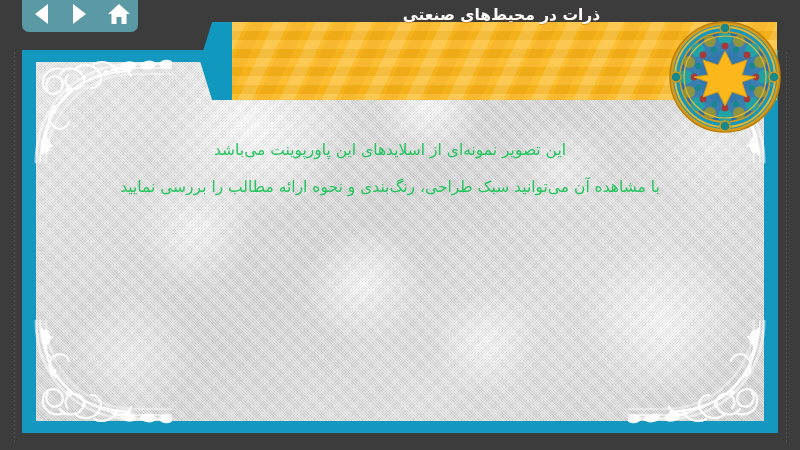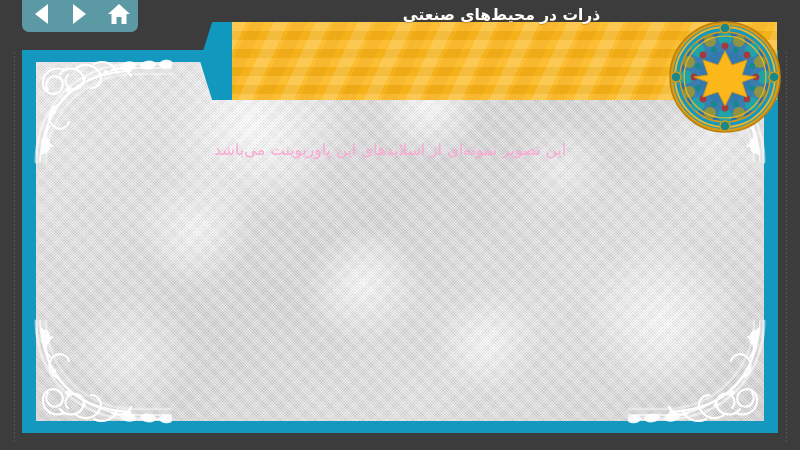--- a/index.html
+++ b/index.html
@@ -161,21 +161,21 @@
   
   #body-text {
     position: absolute;
     left: 60px; top: 132px;
     width: 660px;
     direction: rtl;
     text-align: center;
     z-index: 15;
   }
   #body-text .line {
-    color: #f9a8d4;
+    color: #22c55e;
     font-size: 15.5px;
     line-height: 37px;
     white-space: nowrap;
     font-family: "DejaVu Sans", "Liberation Sans", sans-serif;
   }
 </style>
 </head>
 <body>
 
 <div id="stage">
@@ -279,20 +279,21 @@
       <ellipse cx="126" cy="15" rx="8" ry="4.4" transform="rotate(-8 126 15)"></ellipse>
       <ellipse cx="144" cy="14" rx="7" ry="4.2" transform="rotate(-6 144 14)"></ellipse>
       <ellipse cx="24" cy="96" rx="4.4" ry="7.6" transform="rotate(10 24 96)"></ellipse>
       <circle cx="46" cy="40" r="2.6"></circle>
       <circle cx="62" cy="28" r="2.2"></circle>
     </g>
   </svg>
 
   <div id="body-text">
     <div class="line">این تصویر نمونه‌ای از اسلایدهای این پاورپوینت می‌باشد</div>
+    <div class="line">با مشاهده آن می‌توانید سبک طراحی، رنگ‌بندی و نحوه ارائه مطالب را بررسی نمایید</div>
   </div>
 
   <div id="pennant"></div>
 
   <div id="titleband"></div>
   <div id="title-text">ارزیابی مخاطرات تنفسی ناشی از فعالیت‌های پرتاب ذرات در محیط‌های صنعتی</div>
 
   <svg id="medallion" viewBox="0 0 114 114" xmlns="http://www.w3.org/2000/svg">
     <circle cx="57" cy="57" r="55" fill="#d99a16" stroke="#b9800f" stroke-width="1.5"></circle>
     <circle cx="57" cy="57" r="52" fill="#1598c0"></circle>

